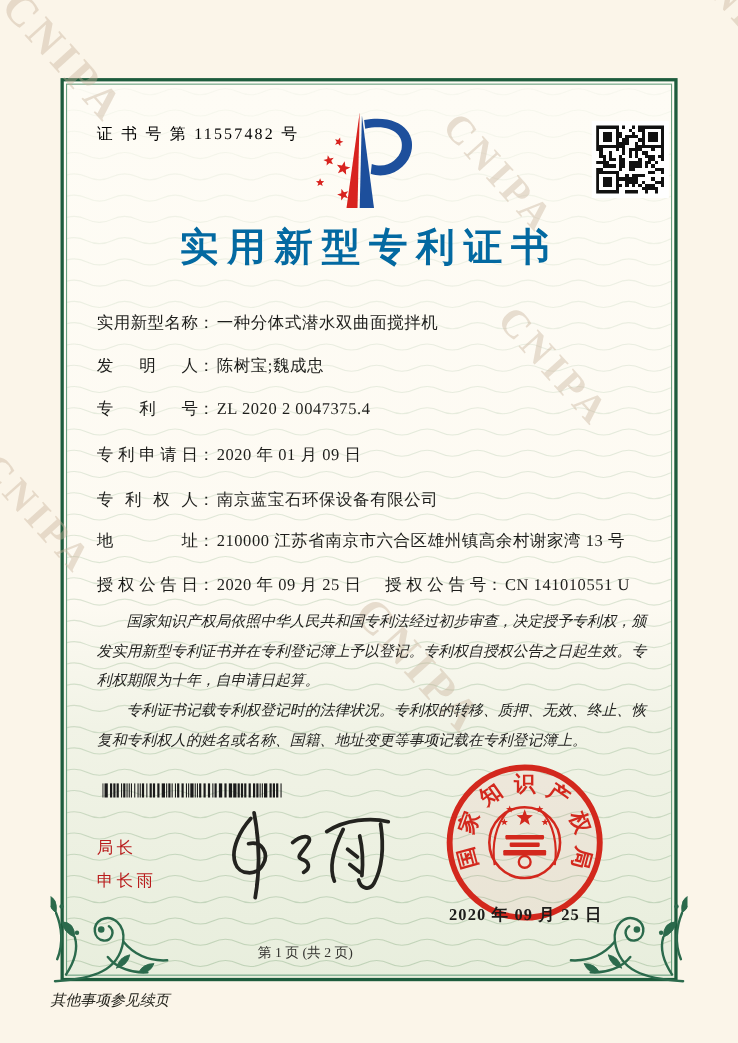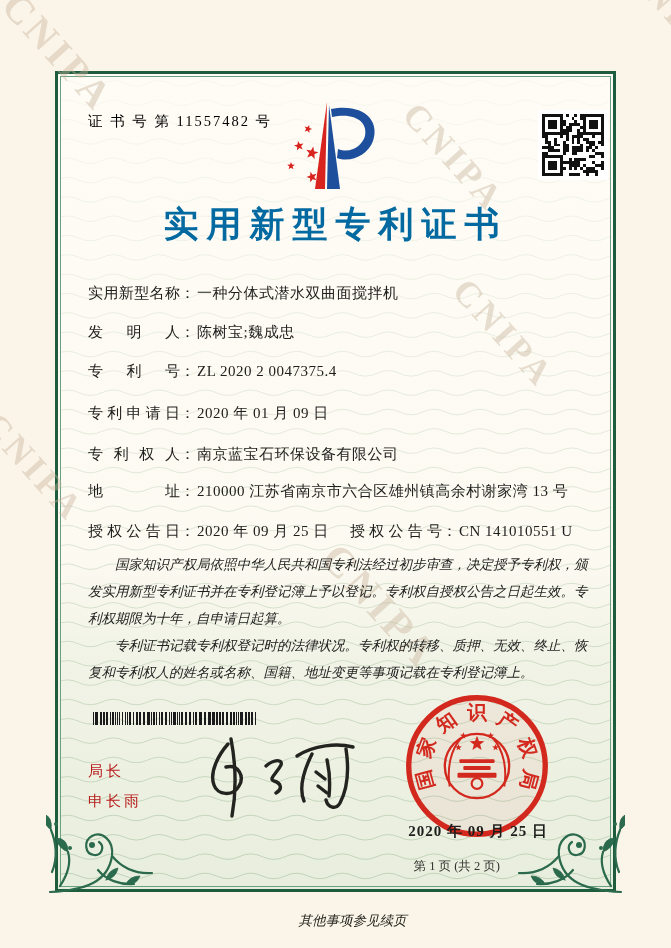--- a/index.html
+++ b/index.html
@@ -29,23 +29,23 @@
   .grant2{position:absolute;left:262px;top:0;}
   .body-text{position:absolute;left:88px;top:551px;width:500px;font-size:13.5px;line-height:27px;
              font-style:italic;color:#222220;}
   .body-text p{margin:0;text-indent:2em;}
   .barcode{position:absolute;left:93px;top:712px;}
   .director{position:absolute;left:88px;top:756px;font-size:15px;line-height:30px;letter-spacing:3px;color:#b91c1c;}
   .signature{position:absolute;left:190px;top:730px;}
   .seal{position:absolute;left:399px;top:688px;}
   .seal-date{position:absolute;left:392px;top:822px;width:172px;text-align:center;
              font-size:15px;letter-spacing:1px;font-weight:bold;}
-  .pageind{position:absolute;left:55px;top:858px;width:445px;text-align:right;font-size:12.5px;color:#33332f;}
-  .footnote{position:absolute;left:72px;top:901px;width:561px;text-align:center;font-size:13.5px;
-            font-style:italic;color:#26261f;margin-top:11px;}
+  .pageind{position:absolute;left:55px;top:858px;width:445px;text-align:center;font-size:12.5px;color:#33332f;}
+  .footnote{position:absolute;left:46px;top:901px;width:561px;font-size:13.5px;
+            font-style:italic;color:#26261f;}
   .flourish{position:absolute;z-index:5;pointer-events:none;}
 </style>
 </head>
 <body>
 
 <div class="stage">
 
   <div class="panel">
     <div class="panel-inner">
       <svg class="waves" id="waves" viewBox="0 0 551 811">

